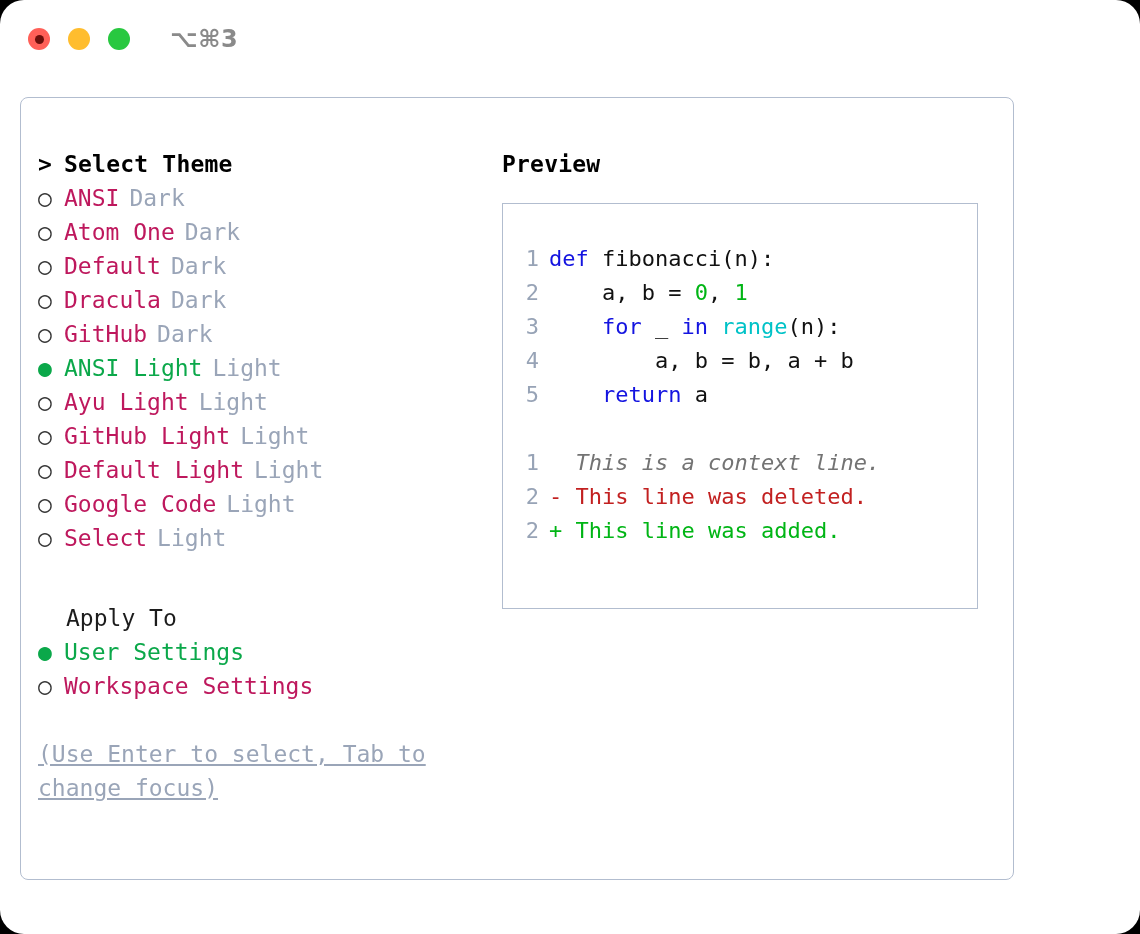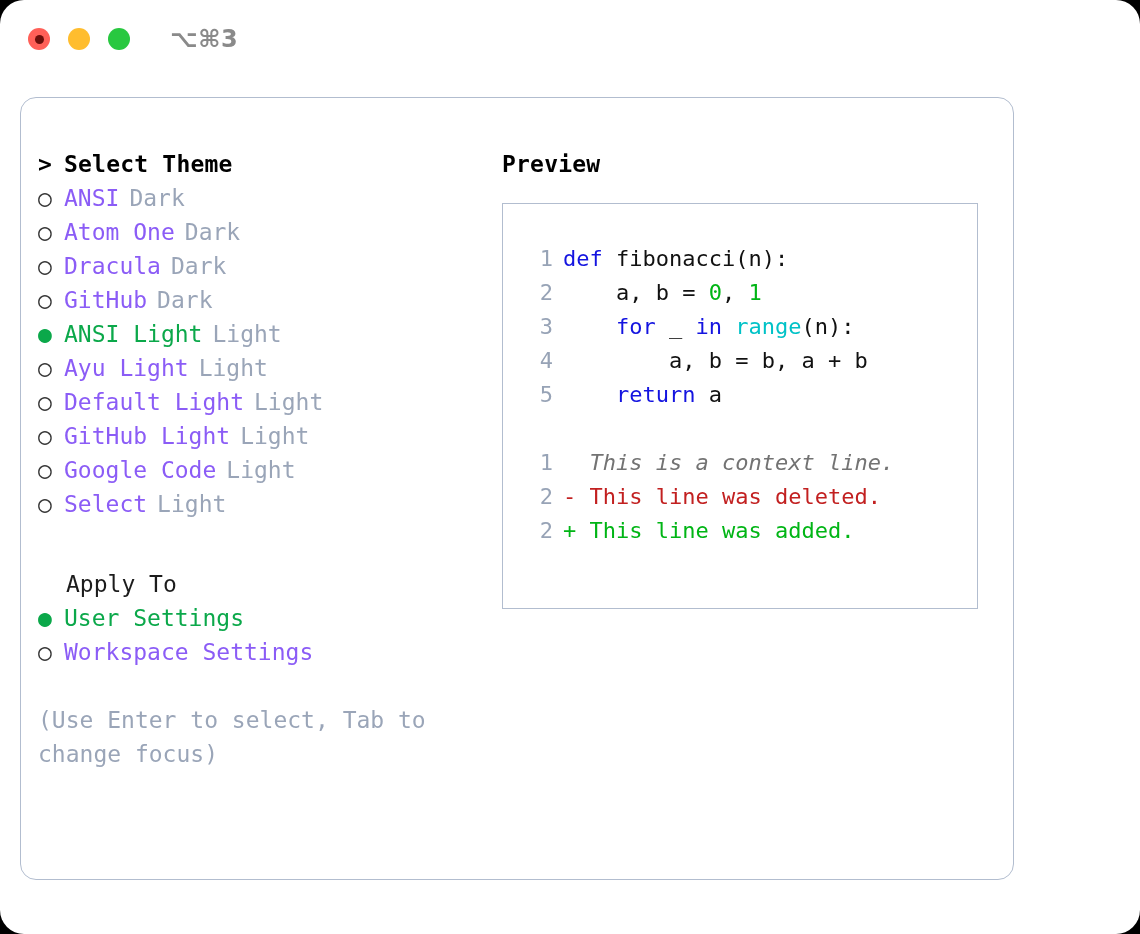--- a/index.html
+++ b/index.html
@@ -64,21 +64,21 @@
   }
 
   
   .window {
     position: absolute;
     left: 20px;
     top: 97px;
     width: 994px;
     height: 783px;
     border: 1.6px solid #b2bdcf;
-    border-radius: 16px;
+    border-radius: 8px;
     box-sizing: border-box;
     background: #ffffff;
   }
 
   
   .left-col {
     position: absolute;
     left: 17px;
     top: 49px;
     width: 440px;
@@ -95,21 +95,21 @@
     color: #000000;
     letter-spacing: 0.2px;
   }
   .bullet {
     display: inline-block;
     width: 26px;
     text-align: left;
   }
   .bullet-empty { color: #3a3a3a; }
   .bullet-filled { color: #0ba84a; }
-  .tname { color: #8b5cf6; }
+  .tname { color: #be185d; }
   .tname.sel { color: #0ba84a; }
   .tag {
     color: #9aa5b8;
     margin-left: 10px;
     text-align: center;
   }
   .section-label {
     height: 34px;
     line-height: 34px;
     font-size: 23px;
@@ -117,20 +117,21 @@
     padding-left: 28px;
   }
   .spacer-lg { height: 46px; }
   .spacer-sm { height: 34px; }
   .hint {
     font-size: 23px;
     line-height: 34px;
     color: #9aa5b8;
     width: 405px;
     word-wrap: break-word;
+    text-decoration: underline;
   }
 
   
   .right-col {
     position: absolute;
     left: 481px;
     top: 49px;
     width: 490px;
   }
   .preview-title {
@@ -140,21 +141,21 @@
     line-height: 34px;
     letter-spacing: 0.2px;
   }
   .preview-box {
     margin-top: 22px;
     width: 476px;
     height: 406px;
     border: 1.6px solid #b2bdcf;
     box-sizing: border-box;
     background: #ffffff;
-    padding: 38px 0 0 14px;
+    padding: 38px 0 0 0;
   }
   .code-line {
     font-size: 22px;
     line-height: 34px;
     white-space: pre;
     padding-left: 14px;
     color: #111111;
   }
   .ln {
     color: #97a3b6;
@@ -186,26 +187,27 @@
 
   <div class="window">
 
     <div class="left-col">
 
       <div class="row heading"><span class="bullet">&gt;</span><span>Select Theme</span></div>
 
       <div id="theme-list">
           <div class="row"><span class="bullet bullet-empty">○</span><span class="tname">ANSI</span><span class="tag">Dark</span></div>
           <div class="row"><span class="bullet bullet-empty">○</span><span class="tname">Atom One</span><span class="tag">Dark</span></div>
+          <div class="row"><span class="bullet bullet-empty">○</span><span class="tname">Default</span><span class="tag">Dark</span></div>
           <div class="row"><span class="bullet bullet-empty">○</span><span class="tname">Dracula</span><span class="tag">Dark</span></div>
           <div class="row"><span class="bullet bullet-empty">○</span><span class="tname">GitHub</span><span class="tag">Dark</span></div>
           <div class="row"><span class="bullet bullet-filled">●</span><span class="tname sel">ANSI Light</span><span class="tag">Light</span></div>
           <div class="row"><span class="bullet bullet-empty">○</span><span class="tname">Ayu Light</span><span class="tag">Light</span></div>
+          <div class="row"><span class="bullet bullet-empty">○</span><span class="tname">GitHub Light</span><span class="tag">Light</span></div>
           <div class="row"><span class="bullet bullet-empty">○</span><span class="tname">Default Light</span><span class="tag">Light</span></div>
-          <div class="row"><span class="bullet bullet-empty">○</span><span class="tname">GitHub Light</span><span class="tag">Light</span></div>
           <div class="row"><span class="bullet bullet-empty">○</span><span class="tname">Google Code</span><span class="tag">Light</span></div>
           <div class="row"><span class="bullet bullet-empty">○</span><span class="tname">Select</span><span class="tag">Light</span></div>
         </div>
 
       <div class="spacer-lg"></div>
 
       <div class="section-label">Apply To</div>
 
       <div id="apply-list">
           <div class="row"><span class="bullet bullet-filled">●</span><span class="tname sel">User Settings</span></div>

